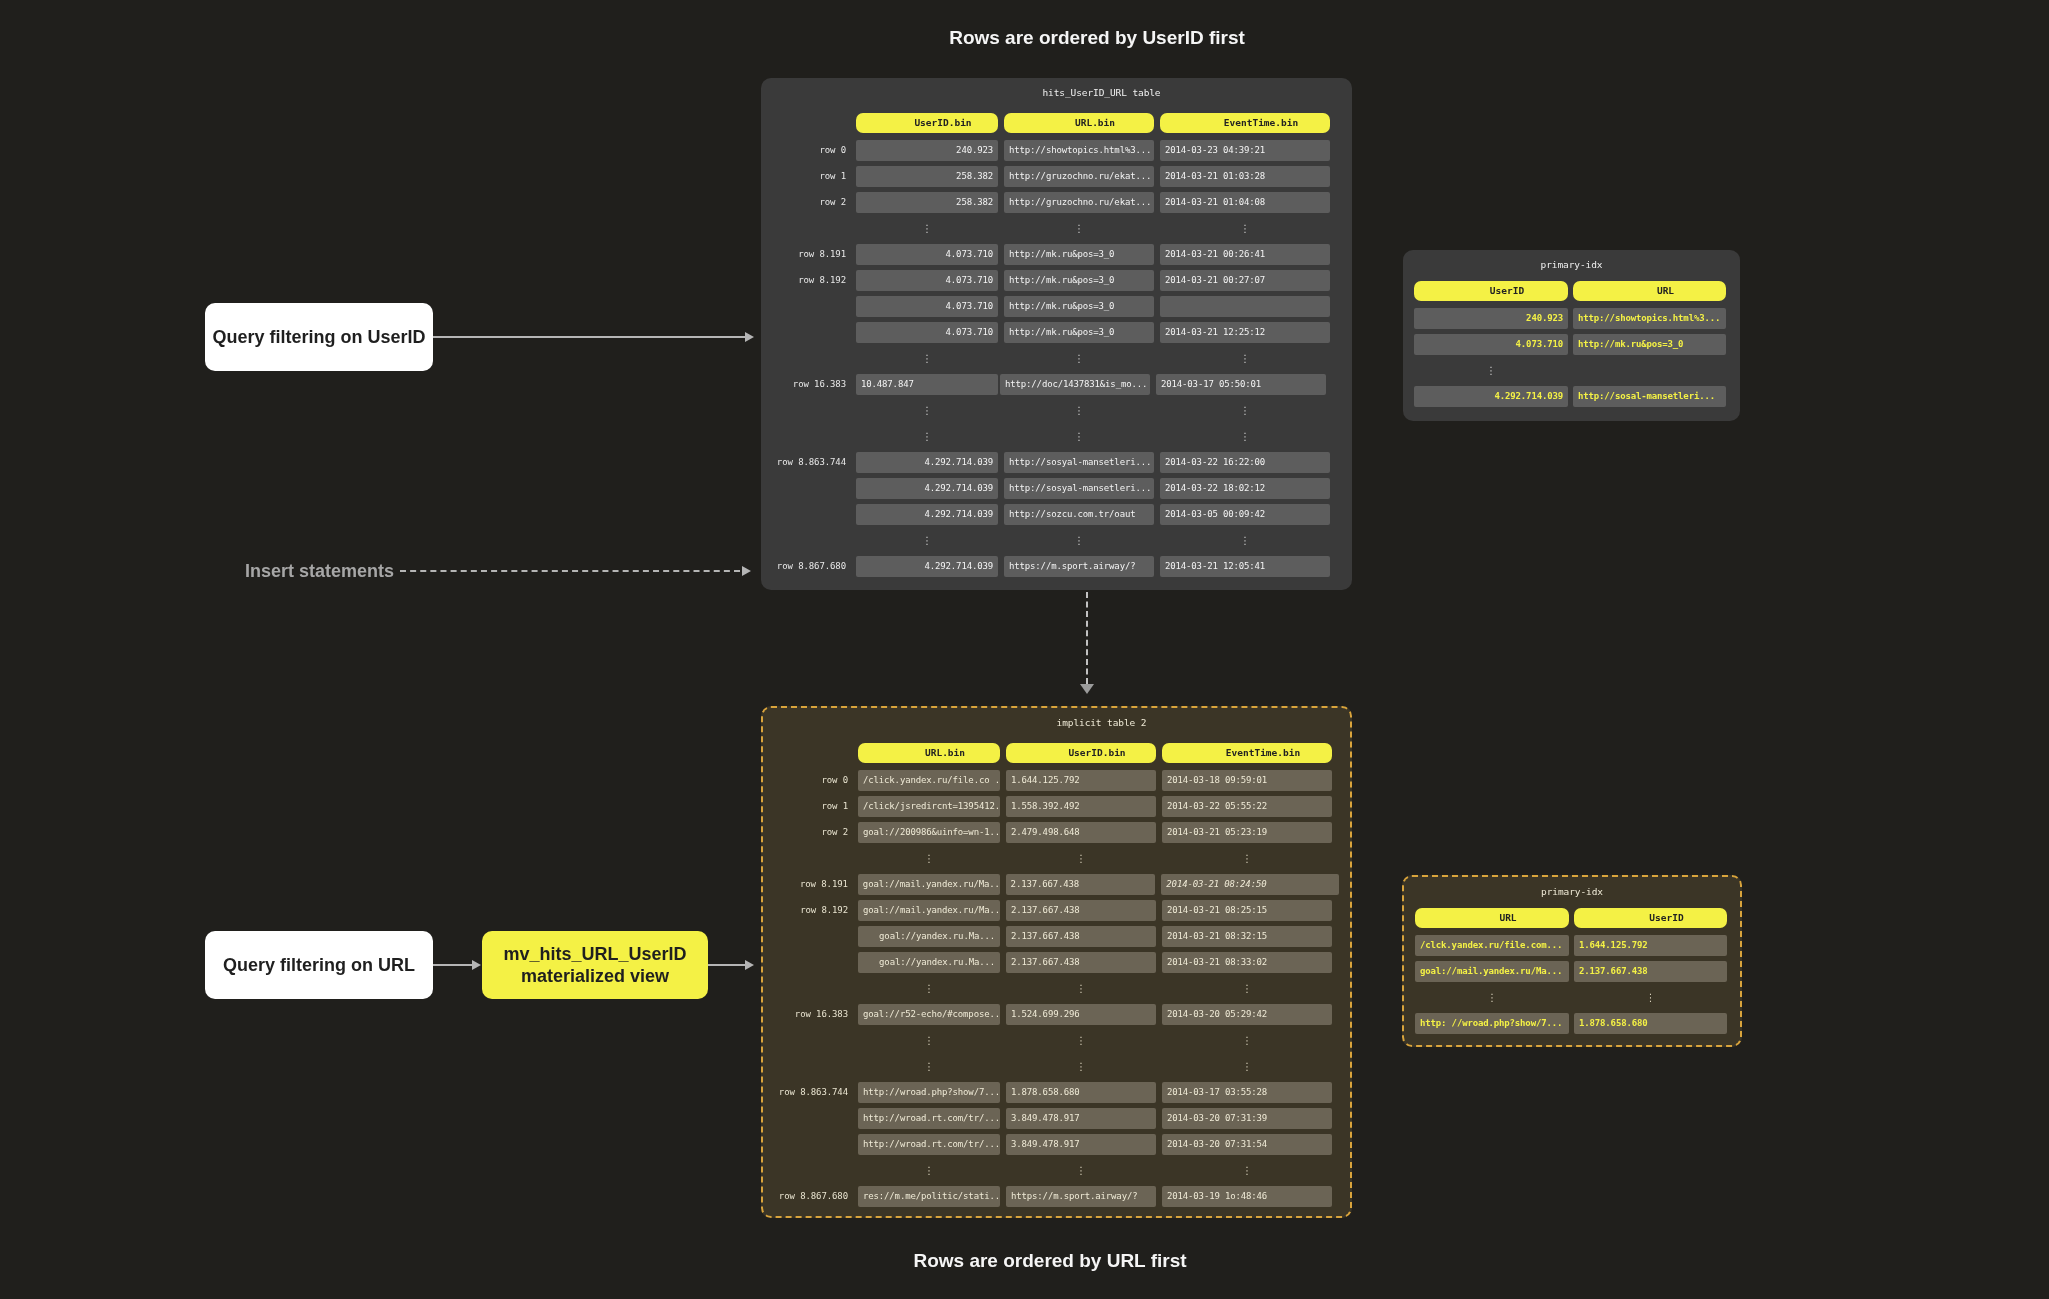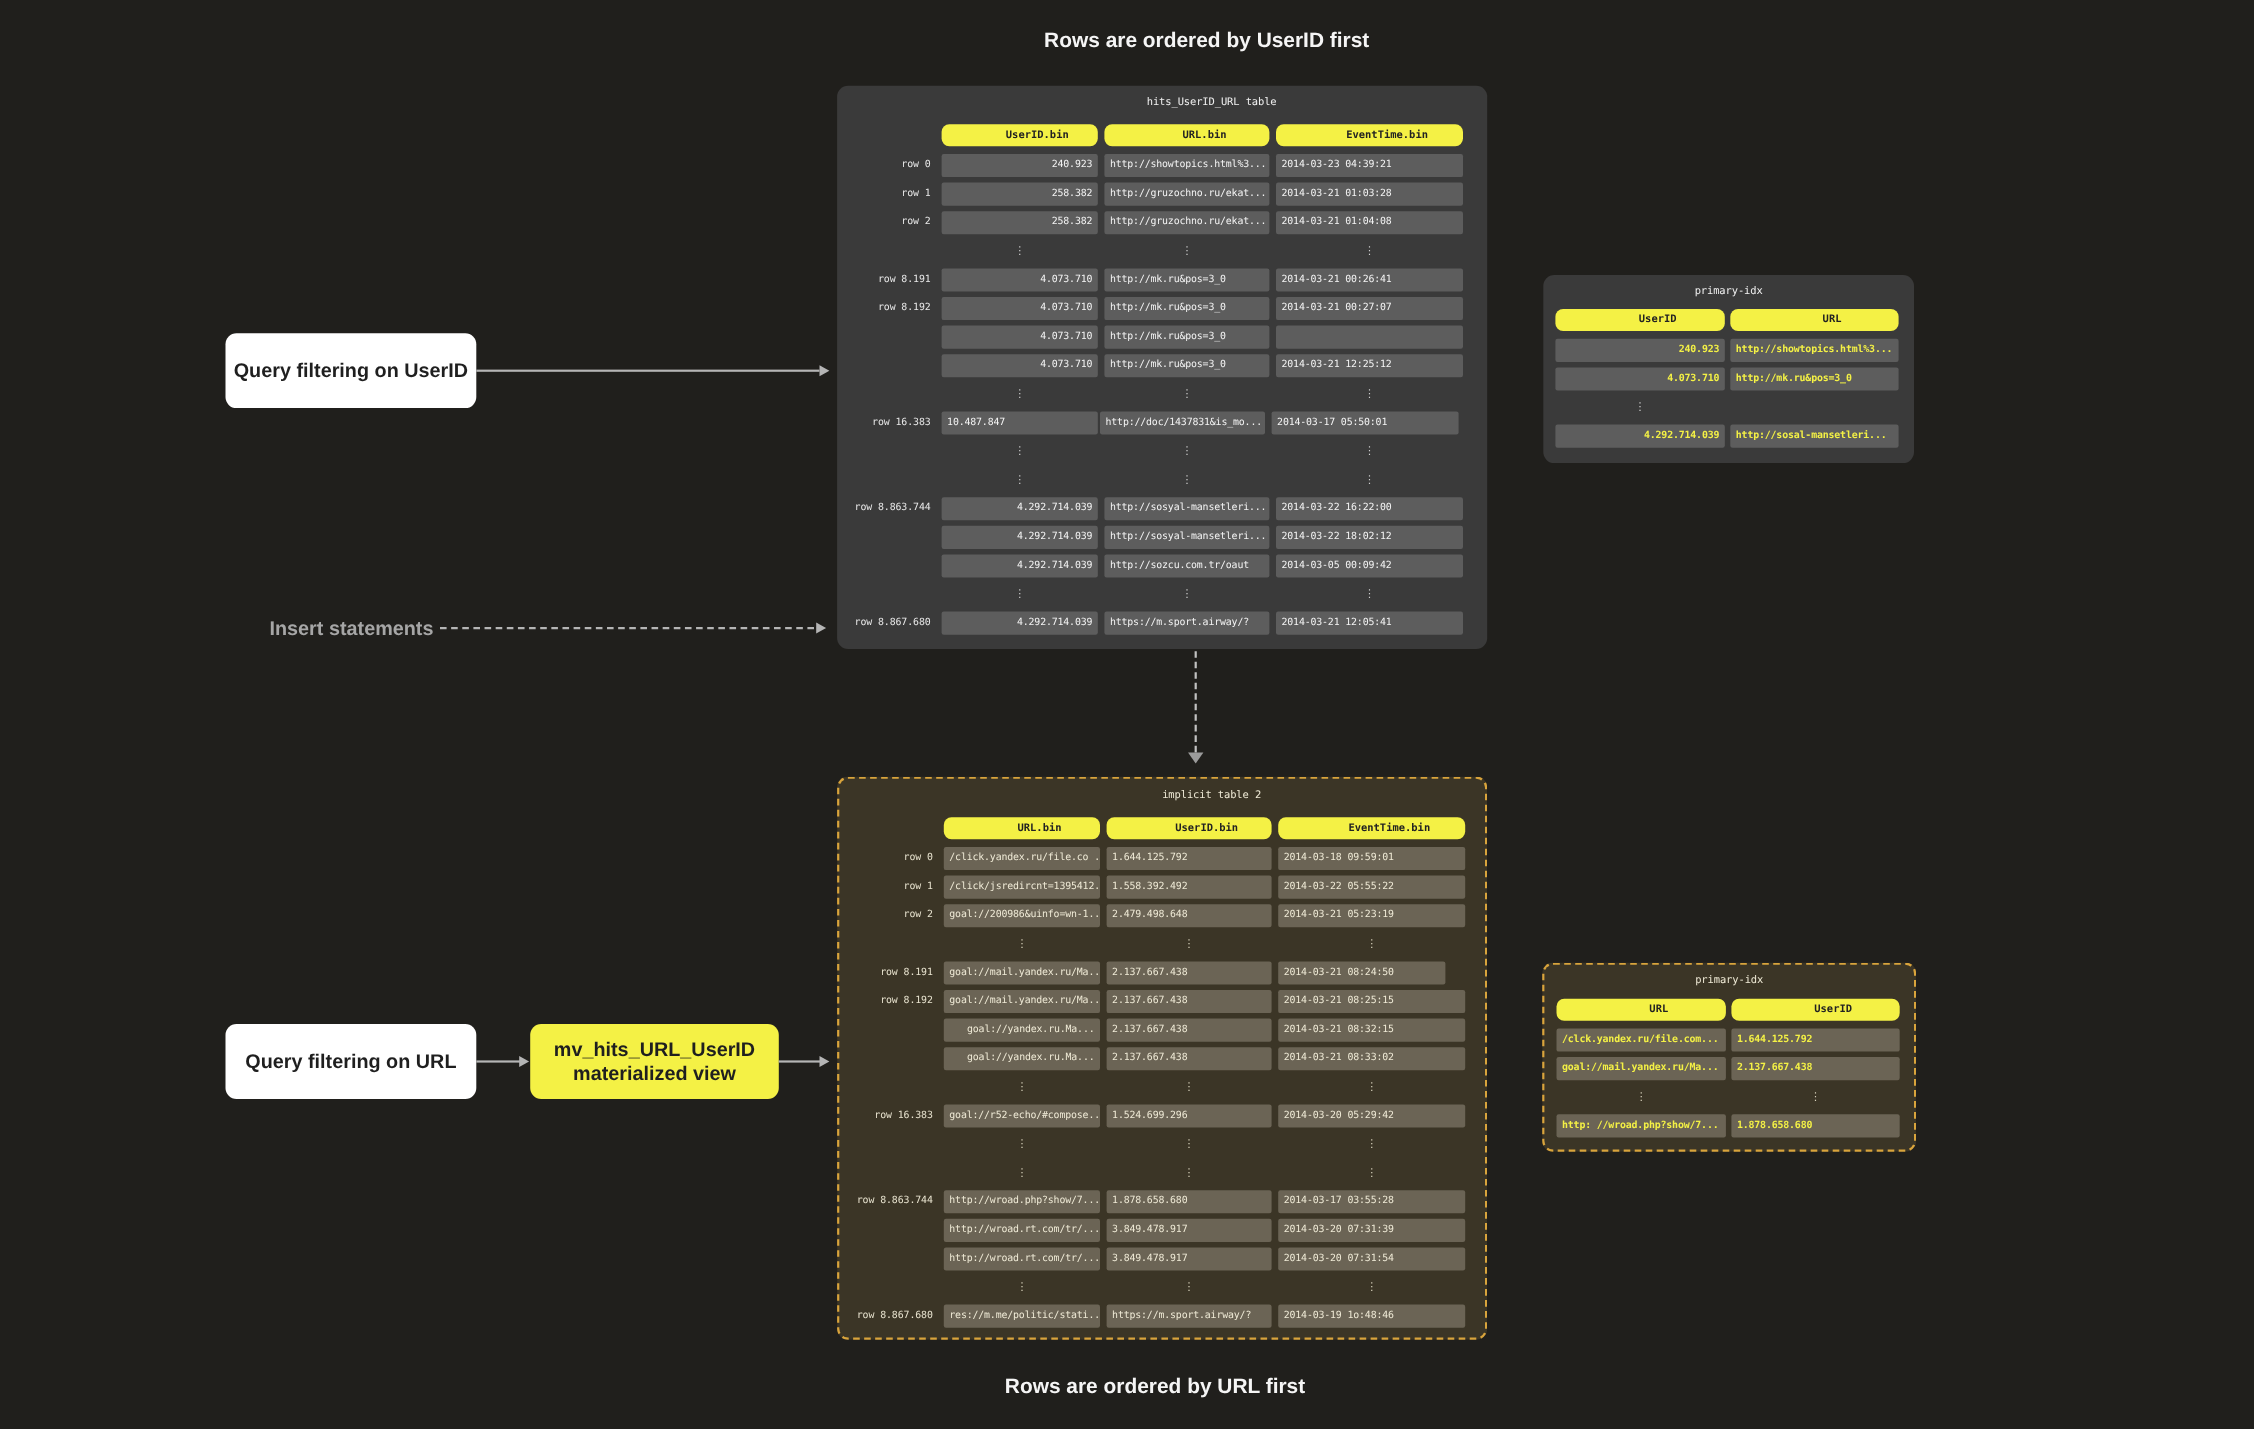--- a/index.html
+++ b/index.html
@@ -243,21 +243,21 @@
         <div class="trow">
           <div class="rlabel mono" style="width: 84px;"></div>
           <div class="dotcell mono" style="width: 142px; margin-right: 6px;">⋮</div>
           <div class="dotcell mono" style="width: 150px; margin-right: 6px;">⋮</div>
           <div class="dotcell mono" style="width: 170px; margin-right: 0px;">⋮</div>
         </div>
         <div class="trow">
           <div class="rlabel mono" style="width: 84px;">row 8.191</div>
           <div class="cell mono" style="width: 142px; margin-right: 6px; text-align: right;">goal://mail.yandex.ru/Ma...</div>
           <div class="cell mono" style="width: 150px; margin-right: 6px; text-align: left;">2.137.667.438</div>
-          <div class="cell mono" style="width: 152px; margin-right: 0px; text-align: left;">2014-03-21 08:24:50</div>
+          <div class="cell mono" style="width: 178px; margin-right: 0px; text-align: left; font-style: italic;">2014-03-21 08:24:50</div>
         </div>
         <div class="trow">
           <div class="rlabel mono" style="width: 84px;">row 8.192</div>
           <div class="cell mono" style="width: 142px; margin-right: 6px; text-align: right;">goal://mail.yandex.ru/Ma...</div>
           <div class="cell mono" style="width: 150px; margin-right: 6px; text-align: left;">2.137.667.438</div>
           <div class="cell mono" style="width: 170px; margin-right: 0px; text-align: left;">2014-03-21 08:25:15</div>
         </div>
         <div class="trow">
           <div class="rlabel mono" style="width: 84px;"></div>
           <div class="cell mono" style="width: 142px; margin-right: 6px; text-align: right;">goal://yandex.ru.Ma...</div>

